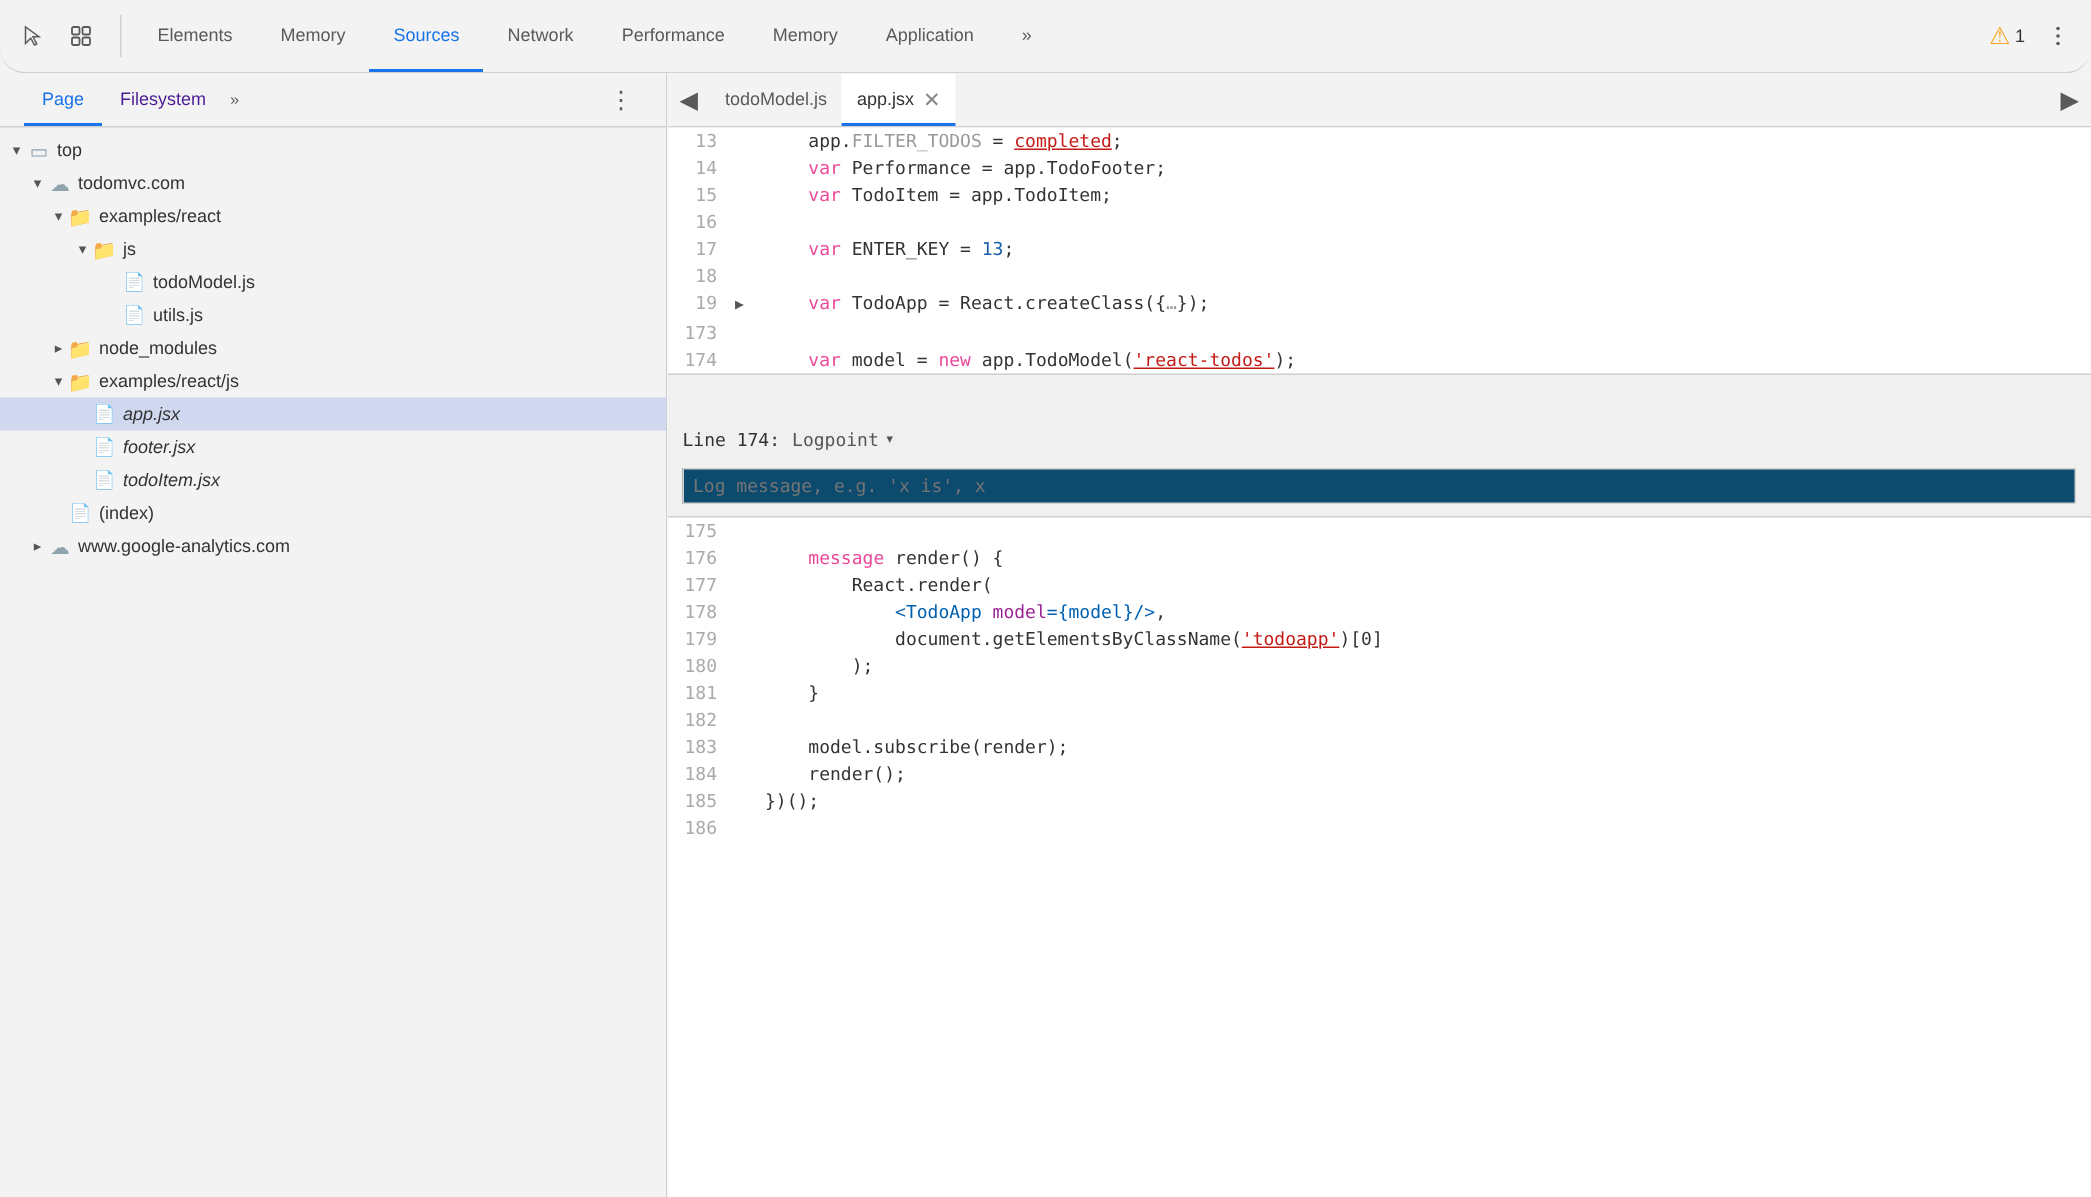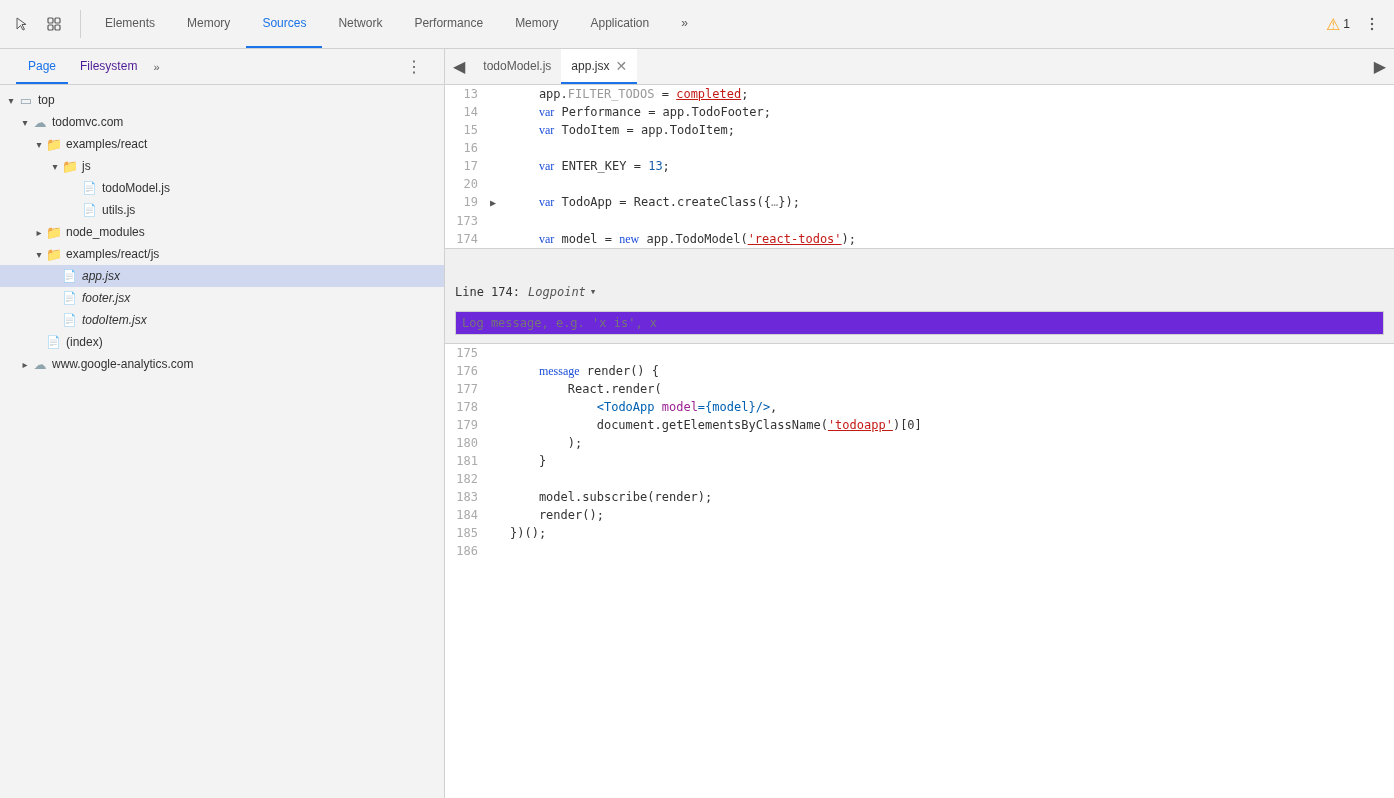--- a/index.html
+++ b/index.html
@@ -6,20 +6,21 @@
     body { font-family: -apple-system, BlinkMacSystemFont, 'Segoe UI', sans-serif; font-size: 12px; background: #f3f3f3; color: #333; height: 798px; overflow: hidden; }
 
     
     .toolbar {
       display: flex;
       align-items: center;
       background: #f3f3f3;
       border-bottom: 1px solid #d0d0d0;
       height: 49px;
       padding: 0 8px;
+      border-radius: 17px;
     }
     .toolbar-icons {
       display: flex;
       align-items: center;
       gap: 4px;
       padding-right: 12px;
       border-right: 1px solid #d0d0d0;
       margin-right: 8px;
     }
     .toolbar-icon-btn {
@@ -251,42 +252,41 @@
       padding: 6px 10px;
       gap: 8px;
       font-size: 12px;
       color: #333;
       margin-top: 28px;
     }
     .logpoint-label { font-weight: normal; }
     .logpoint-type {
       font-size: 12px;
       color: #555;
-      font-style: italic;
     }
     .logpoint-dropdown {
       display: flex; align-items: center; gap: 4px;
       cursor: pointer;
     }
     .logpoint-input-row {
       padding: 4px 10px 8px 10px;
     }
     .logpoint-input {
       width: 100%;
-      background: #6d28d9;
+      background: #0c4a6e;
       border: 1px solid #d0d0d0;
       padding: 4px 6px;
       font-family: 'Consolas', 'Monaco', monospace;
       font-size: 12px;
       color: #aaa;
       outline: none;
     }
 
     
-    .kw { color: #1d4ed8; font-family: Liberation Serif, serif; }
+    .kw { color: #ec4899; }
     .str { color: #c41a16; text-decoration: underline; }
     .num { color: #1a5ea8; }
     .jsx-tag { color: #0060b0; }
     .jsx-attr { color: #9b2393; }
     .comment-line { color: #999; }
   </style>
 </head>
 <body>
 
 <div class="toolbar">
@@ -461,21 +461,21 @@
         <span class="line-content"></span>
       </div>
 
       <div class="code-line">
         <span class="line-num">17</span>
         <span class="line-arrow"></span>
         <span class="line-content"><span class="">    </span><span class="kw">var</span><span class=""> ENTER_KEY = </span><span class="num">13</span><span class="">;</span></span>
       </div>
 
       <div class="code-line">
-        <span class="line-num">20</span>
+        <span class="line-num">18</span>
         <span class="line-arrow"></span>
         <span class="line-content"></span>
       </div>
 
       <div class="code-line">
         <span class="line-num">19</span>
         <span class="line-arrow" style="color:#555;">▶</span>
         <span class="line-content"><span class="">    </span><span class="kw">var</span><span class=""> TodoApp = React.createClass({</span><span class="comment-line">…</span><span class="">});</span></span>
       </div>
 

